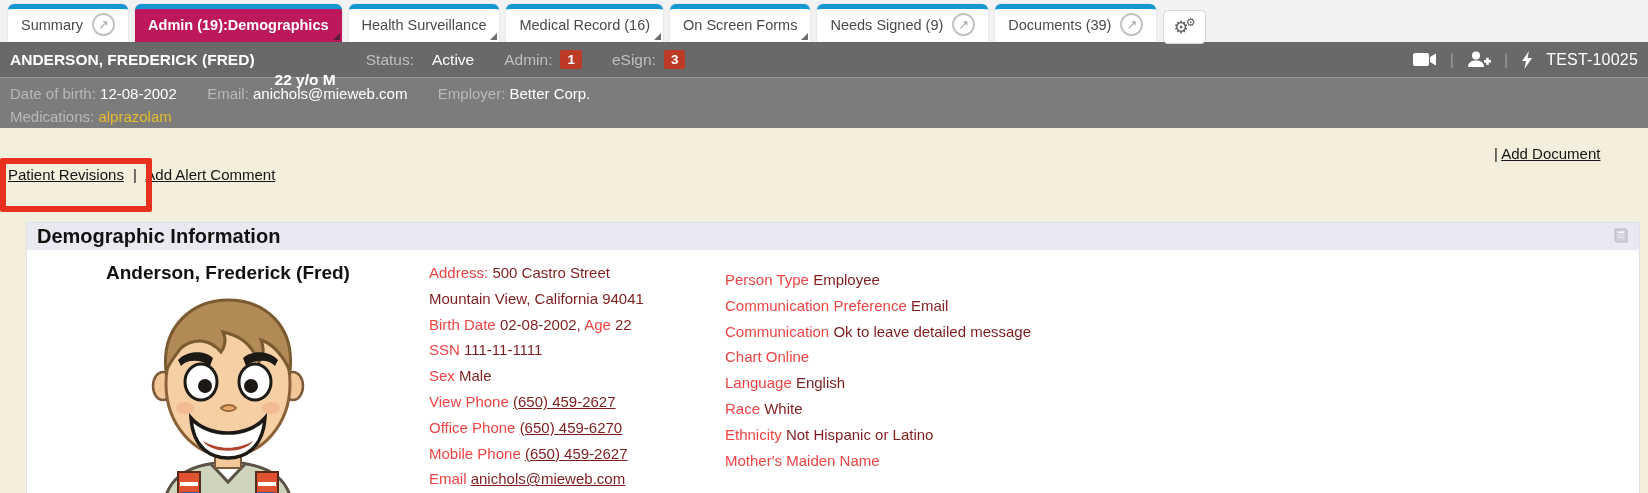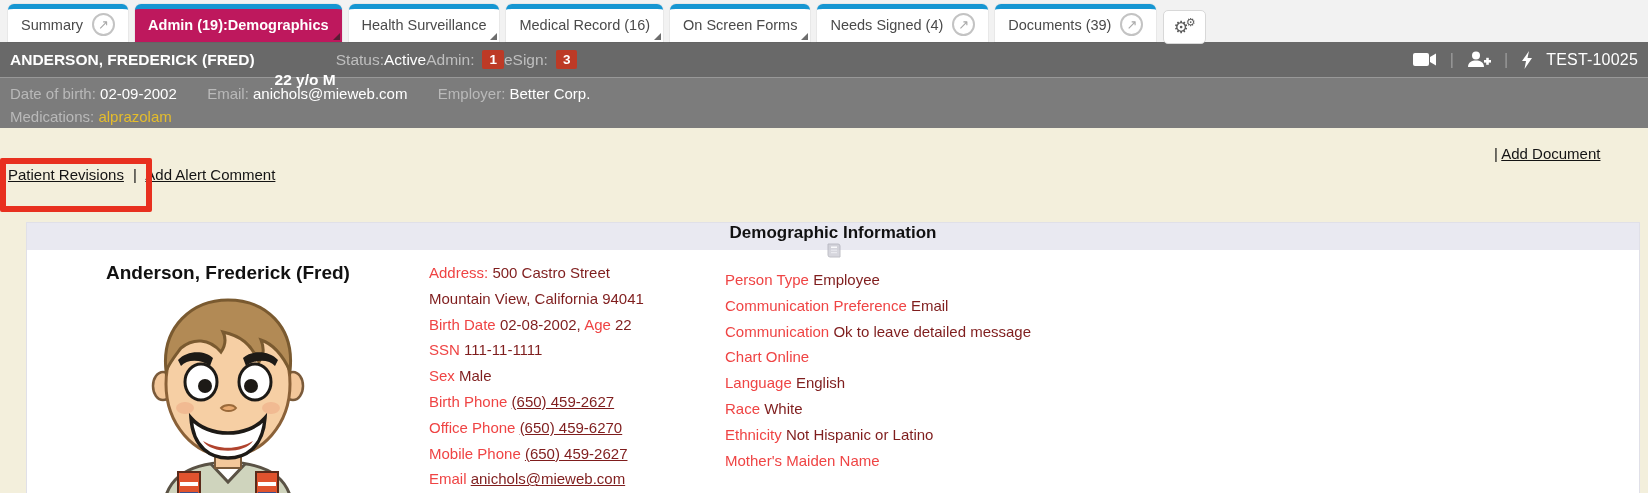--- a/index.html
+++ b/index.html
@@ -82,22 +82,22 @@
     background: #696969;
     color: #fff;
     display: flex;
     align-items: center;
     padding: 0 10px;
     font-size: 15.5px;
     white-space: nowrap;
   }
   .pname { font-weight: bold; }
   .page-sex { font-weight: bold; margin-left: 20px; margin-top: 40px; }
-  .plabel { color: #bfbfbf; }
-  .pval { color: #fff; margin-left: 0; }
+  .plabel { color: #bfbfbf; margin-left: 30px; }
+  .pval { color: #fff; margin-left: 18px; }
   .badge {
     background: #bd3a26;
     color: #fff;
     font-weight: bold;
     font-size: 13.5px;
     padding: 2px 7px;
     border-radius: 2px;
     margin-left: 8px;
   }
   .bar1-right {
@@ -172,24 +172,23 @@
     height: 420px;
     background: #ffffff;
     border: 1px solid #e0e0e8;
   }
   .panel-header {
     height: 27px;
     background: #e9e9f1;
     display: flex;
     align-items: center;
     padding: 0 10px;
-    font-size: 17px;
+    font-size: 20px;
     font-weight: bold;
     color: #111;
-    flex-direction: column;
   }
   .panel-header .spacer { flex: 1; }
   .book-icon { opacity: 0.75; cursor: pointer; }
 
   .panel-body {
     display: flex;
     padding-top: 8px;
   }
   .col-photo { width: 402px; flex: 0 0 auto; text-align: center; }
   .big-name { font-size: 19px; font-weight: bold; color: #111; margin-top: 4px; }
@@ -224,21 +223,21 @@
   </div>
   <div class="tab">
     <span>Medical Record (16)</span>
     <span class="caret"></span>
   </div>
   <div class="tab">
     <span>On Screen Forms</span>
     <span class="caret"></span>
   </div>
   <div class="tab">
-    <span>Needs Signed (4)</span>
+    <span>Needs Signed (9)</span>
     <span class="ext-icon"><span>↗</span></span>
   </div>
   <div class="tab">
     <span>Documents (39)</span>
     <span class="ext-icon"><span>↗</span></span>
   </div>
   <div class="gear-btn">
     <span>⚙</span>
     <span class="gear-small">⚙</span>
   </div>
@@ -276,21 +275,21 @@
           <path d="M8 0 L1 10 H5 L3.5 18 L11 7 H6.5 Z" fill="#ffffff"></path>
         </svg>
     </span>
     <span class="chart-id">TEST-10025</span>
   </div>
 </div>
 
 <div class="bar2">
   <div>
     <span class="blabel">Date of birth:</span>
-    <span class="bval">02-09-2002</span>
+    <span class="bval">12-08-2002</span>
     <span class="bgap"></span>
     <span class="blabel">Email:</span>
     <span class="bval">anichols@mieweb.com</span>
     <span class="bgap"></span>
     <span class="blabel">Employer:</span>
     <span class="bval">Better Corp.</span>
   </div>
   <div>
     <span class="blabel">Medications:</span>
     <span class="meds">alprazolam</span>
@@ -387,21 +386,21 @@
         </div>
         <div class="drow">
           <span class="dlabel">SSN</span>
           <span class="dval">111-11-1111</span>
         </div>
         <div class="drow">
           <span class="dlabel">Sex</span>
           <span class="dval">Male</span>
         </div>
         <div class="drow">
-          <span class="dlabel">Birth Phone</span>
+          <span class="dlabel">View Phone</span>
           <span class="dval link">(650) 459-2627</span>
         </div>
         <div class="drow">
           <span class="dlabel">Office Phone</span>
           <span class="dval link">(650) 459-6270</span>
         </div>
         <div class="drow">
           <span class="dlabel">Mobile Phone</span>
           <span class="dval link">(650) 459-2627</span>
         </div>

